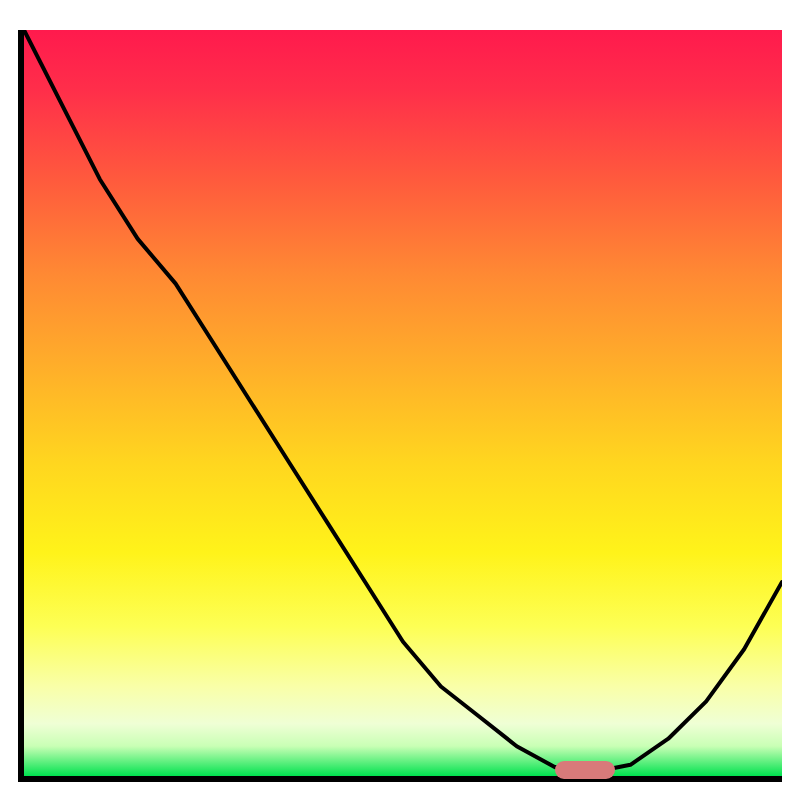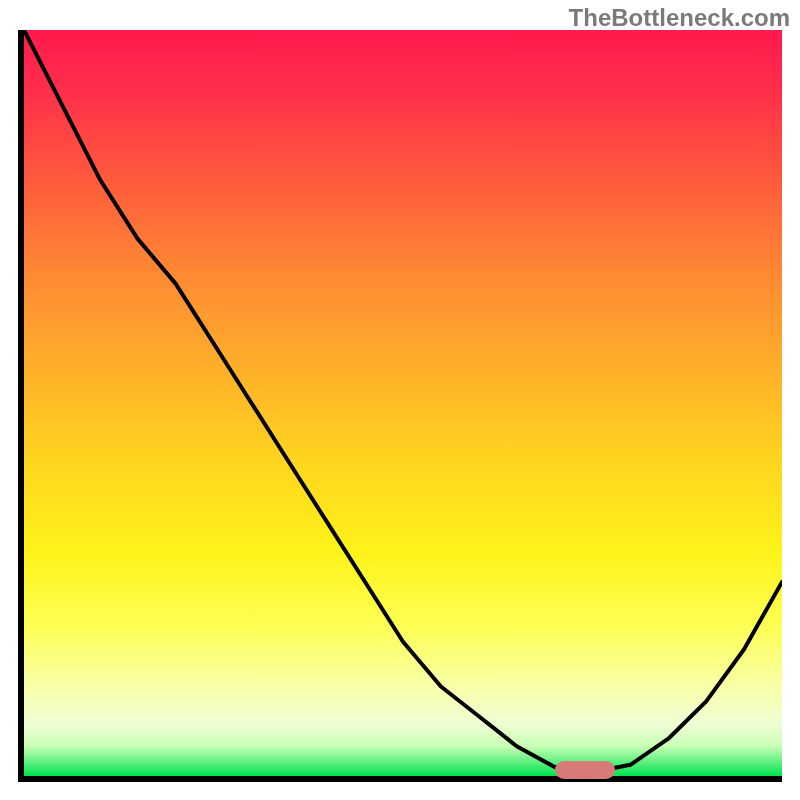--- a/index.html
+++ b/index.html
@@ -68,21 +68,20 @@
     position: absolute;
     background: #d87a7a;
     border-radius: 10px;
     z-index: 6;
   }
 </style>
 </head>
 <body>
 
 <div class="container">
-  <div class="watermark">TheBottleneck.com</div>
 
   <div class="plot-frame">
     <div class="gradient-fill"></div>
 
     <svg class="curve-svg" viewBox="0 0 758 746" preserveAspectRatio="none">
       <path id="curve-path" d="M0.0 0.0 L37.9 74.6 L75.8 149.2 L113.7 208.9 L151.6 253.6 L189.5 313.3 L227.4 373.0 L265.3 432.7 L303.2 492.4 L341.1 552.0 L379.0 611.7 L416.9 656.5 L454.8 686.3 L492.7 716.2 L530.6 737.0 L549.5 742.3 L568.5 742.3 L606.4 734.8 L644.3 708.7 L682.2 671.4 L720.1 619.2 L758.0 552.0" fill="none" stroke="#000" stroke-width="4" stroke-linejoin="round" stroke-linecap="round"></path>
     </svg>
 
     <div id="min-marker" class="marker" style="left: 530.6px; width: 60.64px; top: 731.032px; height: 18px;"></div>
   </div>

